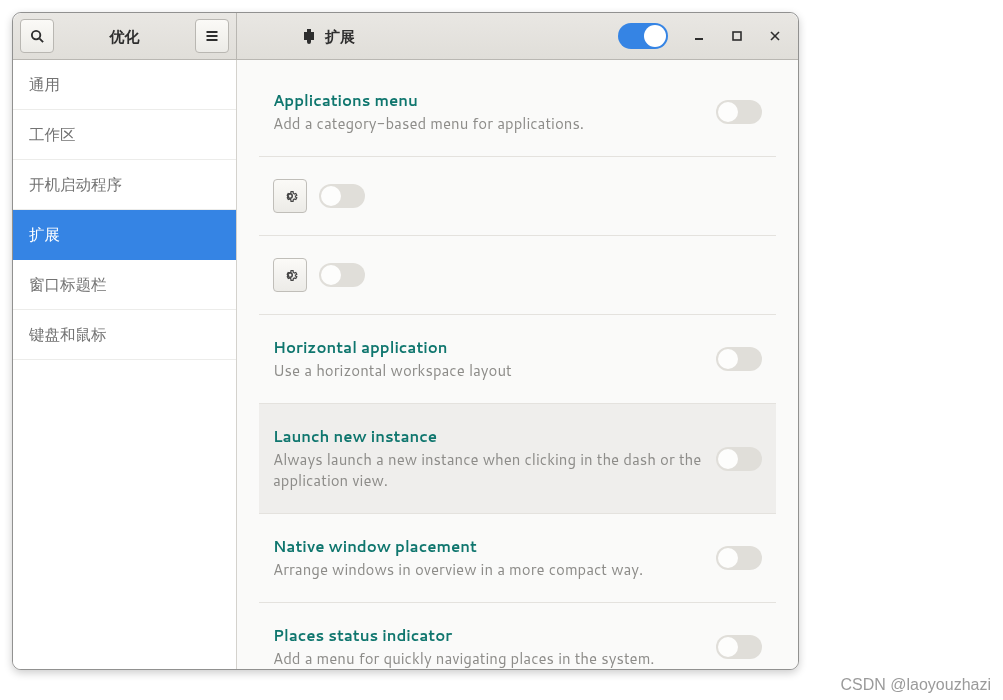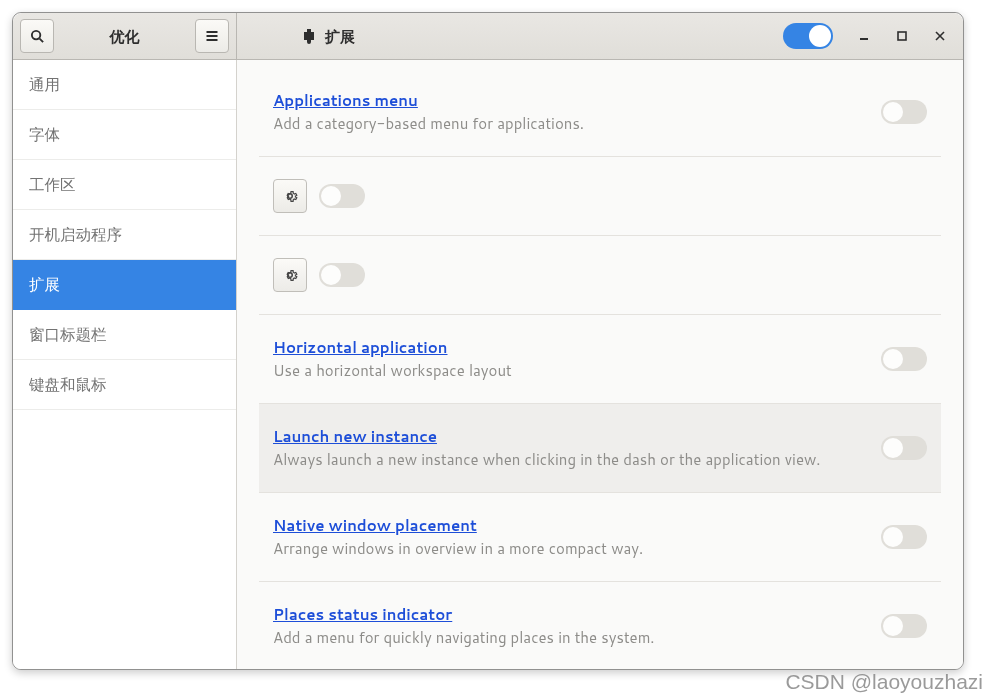--- a/index.html
+++ b/index.html
@@ -1,19 +1,19 @@
 <!DOCTYPE html>
 <html><head>
 <meta charset="utf-8">
 <style>
   * { box-sizing: border-box; margin: 0; padding: 0; }
   body { font-family: "Cantarell", "Segoe UI", "DejaVu Sans", sans-serif; background: #fff; -webkit-font-smoothing: antialiased; }
 
   .window {
-    width: 952px;
+    width: 787px;
     height: 658px;
     margin: 12px;
     border: 1px solid #919190;
     border-radius: 9px;
     overflow: hidden;
     display: flex;
     flex-direction: column;
     box-shadow: 0 3px 9px rgba(0,0,0,0.2);
     background: #fff;
   }
@@ -97,21 +97,21 @@
     padding: 8px 22px 0 22px;
   }
   .ext-row {
     display: flex; align-items: center;
     gap: 12px;
     padding: 22px 14px;
     border-bottom: 1px solid #e4e2de;
   }
   .ext-row.hover { background: #efeeec; }
   .ext-text { flex: 1; }
-  .ext-title { font-size: 15px; font-weight: 700; color: #1d4ed8; margin-bottom: 2px; text-decoration: underline; }
+  .ext-title { font-size: 15px; font-weight: 700; color: #0f766e; margin-bottom: 2px; }
   .ext-desc { font-size: 15px; color: #8d8c89; }
 
   .gear-btn {
     width: 34px; height: 34px;
     background: linear-gradient(#fbfaf7,#ecebe7);
     border: 1px solid #c0beb9;
     border-radius: 4px;
     display: inline-flex; align-items: center; justify-content: center;
     cursor: pointer; color: #454545;
   }
@@ -123,22 +123,22 @@
     position: relative;
     cursor: pointer;
   }
   .switch-off .knob {
     position: absolute; left: 2px; top: 2px;
     width: 20px; height: 20px; border-radius: 50%;
     background: #fdfdfc;
   }
 
   .watermark {
-    position: fixed; right: 20px; bottom: 6px;
-    font-size: 21px; color: rgba(120,120,120,0.75);
+    position: fixed; right: 12px; bottom: 6px;
+    font-size: 16px; color: rgba(120,120,120,0.75);
     font-family: sans-serif;
     pointer-events: none;
   }
 
   svg { display: block; }
 </style>
 </head>
 <body>
 
 <div class="window">
@@ -190,21 +190,20 @@
               <line x1="9" y1="1" x2="1" y2="9"></line>
             </svg>
         </div>
       </div>
     </div>
   </div>
 
   <div class="body">
     <div class="sidebar" id="sidebar">
         <div class="side-item"><span>通用</span></div>
-        <div class="side-item"><span>字体</span></div>
         <div class="side-item"><span>工作区</span></div>
         <div class="side-item"><span>开机启动程序</span></div>
         <div class="side-item selected"><span>扩展</span></div>
         <div class="side-item"><span>窗口标题栏</span></div>
         <div class="side-item"><span>键盘和鼠标</span></div>
       </div>
     <div class="content" id="content">
         <div class="ext-row">
           <div class="ext-text">
             <div class="ext-title">Applications menu</div>

